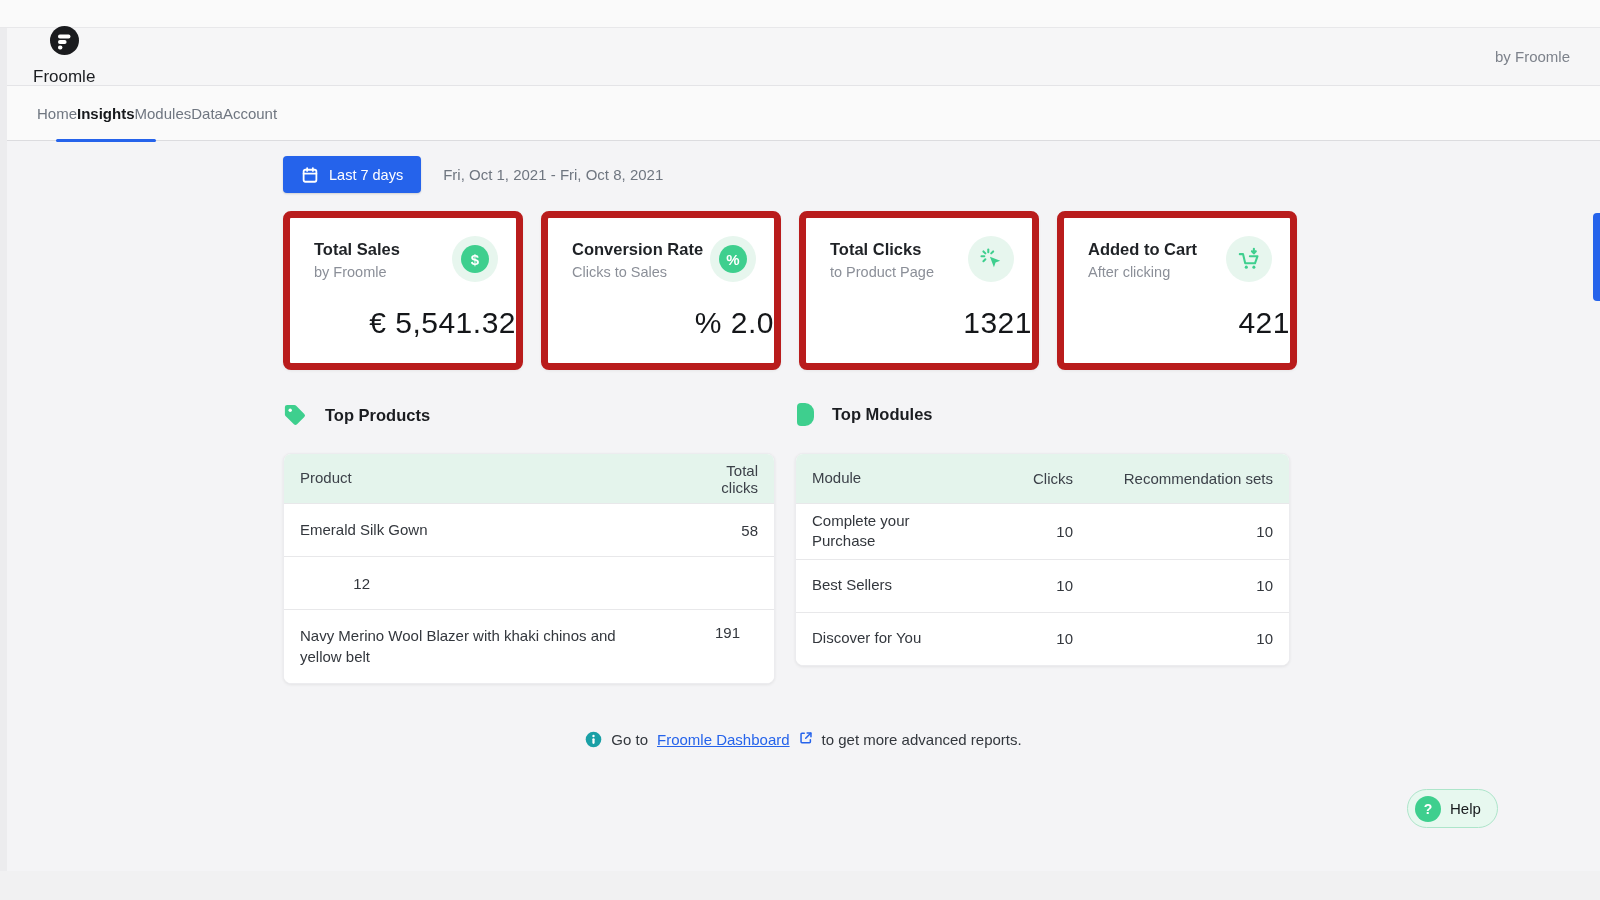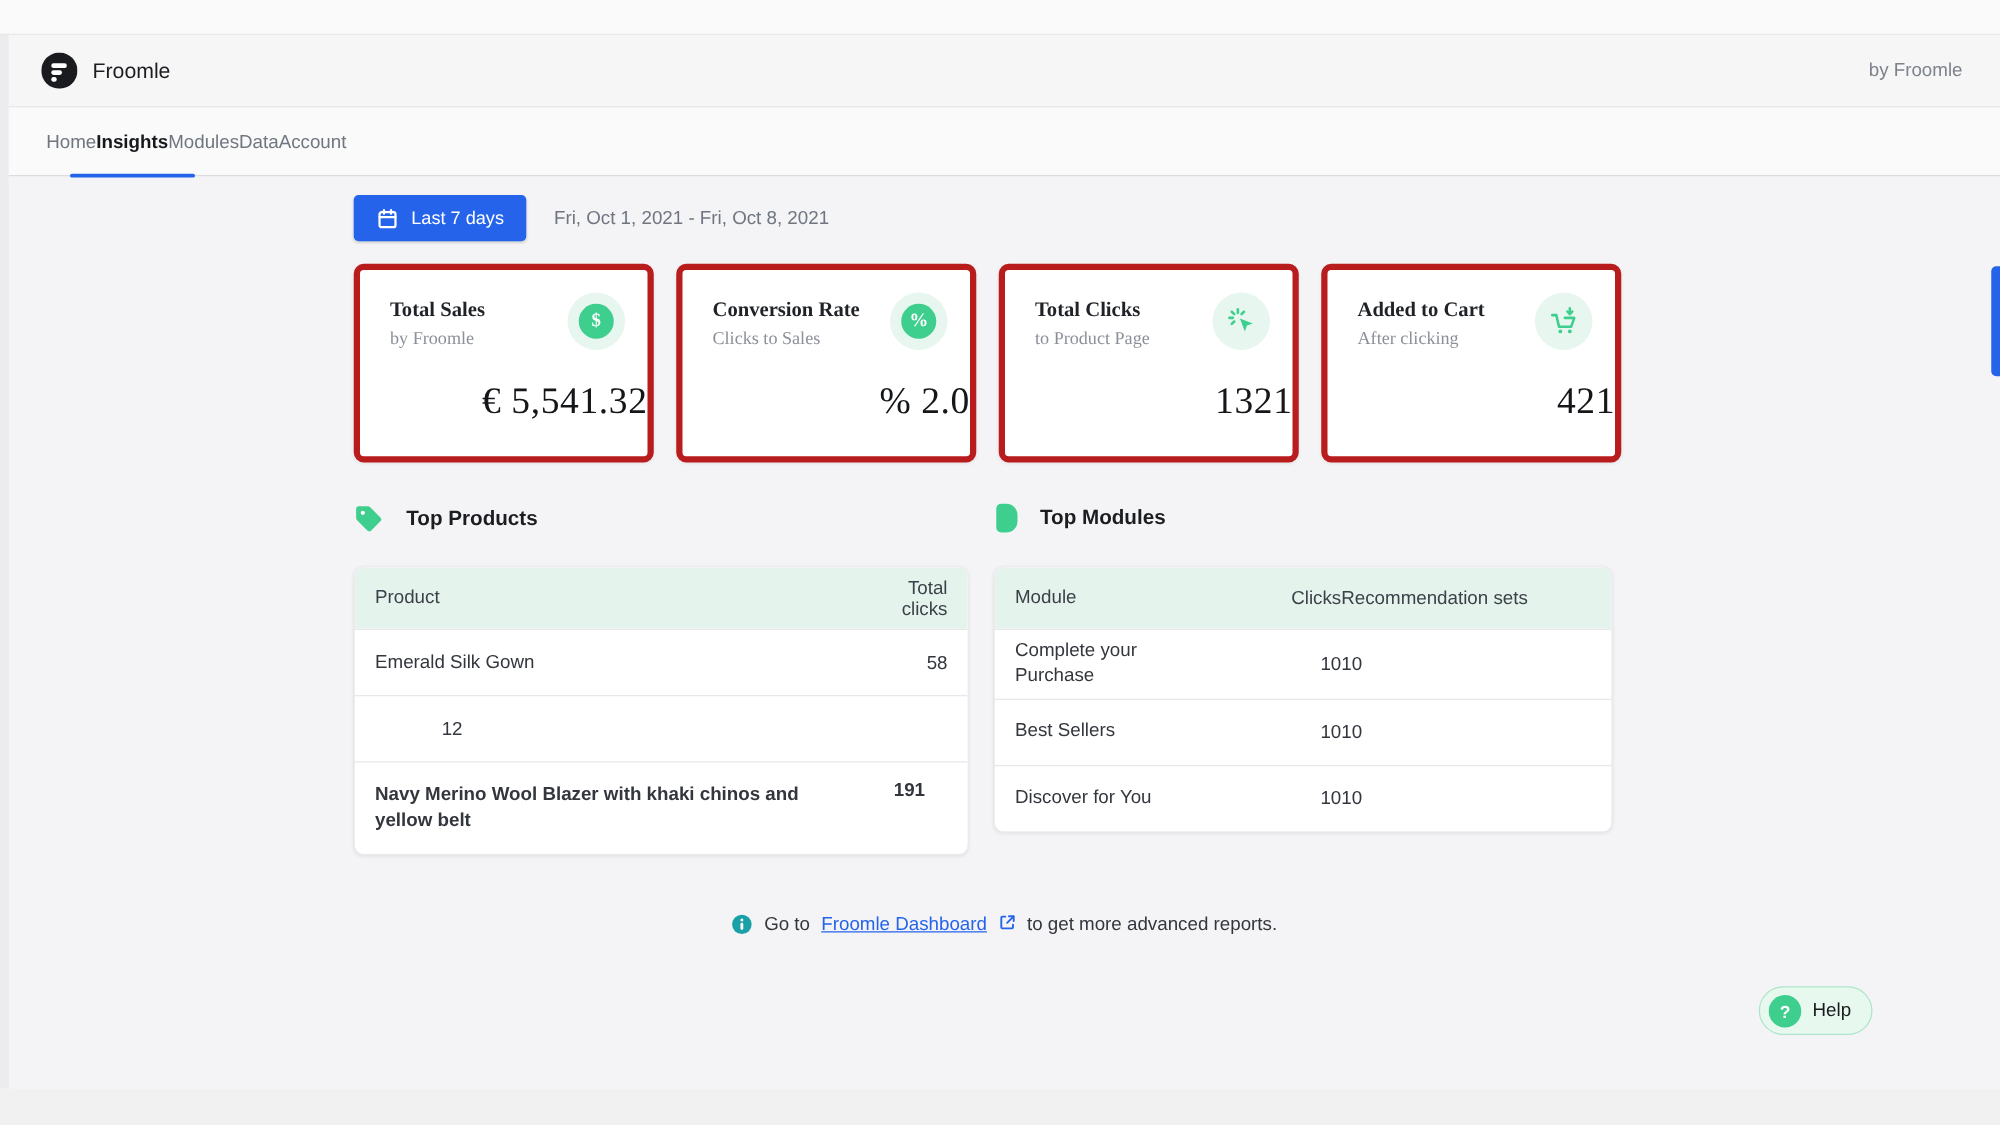--- a/index.html
+++ b/index.html
@@ -6,59 +6,59 @@
   html,body { width:1600px; height:900px; font-family:"Liberation Sans", sans-serif; background:#f4f4f6; overflow:hidden; }
   .stage { position:relative; width:1600px; height:900px; background:#f4f4f6; }
 
   
   .top-strip { position:absolute; top:0; left:0; width:1600px; height:28px; background:#fafafa; border-bottom:1px solid #e8e8ea; }
   .left-gutter { position:absolute; top:28px; left:0; width:7px; height:843px; background:#ececee; }
   .bottom-strip { position:absolute; top:871px; left:0; width:1600px; height:29px; background:#f1f1f2; }
 
   
   .app-header { position:absolute; top:28px; left:7px; width:1593px; height:58px; background:#f6f6f7; border-bottom:1px solid #e4e4e7; display:flex; align-items:center; justify-content:space-between; padding:0 30px 0 26px; }
-  .brand { display:flex; align-items:center; gap:12px; }
+  .brand { display:flex; align-items:center; gap:12px;flex-direction:column; }
   .brand-name { font-size:17px; color:#1b1d21; }
   .byline { font-size:15px; color:#7d828b; }
 
   
   .nav-bar { position:absolute; top:86px; left:7px; width:1593px; height:55px; background:#fafafa; border-bottom:1px solid #dcdcdf; display:flex; align-items:center; padding-left:30px; }
   .tab { position:relative; font-size:15px; color:#6f7680; height:55px; display:flex; align-items:center; cursor:pointer; }
   .tab.active { color:#17191c; font-weight:bold; }
   .tab.active::after { content:""; position:absolute; left:-21px; right:-21px; bottom:-1px; height:3px; background:#2563eb; border-radius:2px; }
 
   
   .content { position:absolute; top:141px; left:7px; width:1593px; height:730px; }
 
   .toolbar { position:absolute; top:15px; left:276px; display:flex; align-items:center; gap:22px; }
   .date-btn { display:flex; align-items:center; gap:10px; background:#2563eb; color:#fff; border:none; border-radius:4px; height:37px; padding:0 18px; font-size:14.5px; font-weight:normal; font-family:"Liberation Sans", sans-serif; cursor:pointer; box-shadow:0 1px 2px rgba(0,0,0,.15); }
   .date-range { font-size:15px; color:#6f7680; }
 
   .cards { position:absolute; top:70px; left:276px; display:flex; gap:18px; }
-  .card { width:240px; height:159px; background:#fff; border:5px solid #b91c1c; border-radius:8px; box-shadow:0 1px 3px rgba(0,0,0,.06); padding:22px 20px 0 24px; position:relative;font-family:Liberation Serif, serif; }
+  .card { width:240px; height:159px; background:#fff; border:7px solid #b91c1c; border-radius:8px; box-shadow:0 1px 3px rgba(0,0,0,.06); padding:22px 20px 0 24px; position:relative; }
   .card-title { font-size:16.5px; font-weight:bold; color:#1f2226; }
   .card-sub { font-size:14.5px; color:#8b8f98; margin-top:5px; }
   .icon-halo { position:absolute; top:18px; right:18px; width:46px; height:46px; border-radius:50%; background:#e7f6ee; display:flex; align-items:center; justify-content:center; }
   .icon-core { width:28px; height:28px; border-radius:50%; background:#3ecf8e; color:#fff; font-weight:bold; font-size:15px; display:flex; align-items:center; justify-content:center; }
   .card-value { position:absolute; left:0; right:0; top:88px; text-align:right; font-size:30px; color:#141619; letter-spacing:.5px; }
 
   .section-title { position:absolute; display:flex; align-items:center; gap:18px; font-size:16.5px; font-weight:bold; color:#1b1d21; }
   .sec-products { top:262px; left:276px; }
   .sec-modules { top:262px; left:790px; }
   .module-shape { width:17px; height:23px; background:#3ecf8e; border-radius:4px 9px 9px 4px; }
 
   .table { position:absolute; top:312px; background:#fff; border-radius:8px; box-shadow:0 1px 3px rgba(0,0,0,.07); overflow:hidden; border:1px solid #ececef; }
   .tbl-products { left:276px; width:492px; }
   .tbl-modules { left:788px; width:495px; }
   .thead { display:flex; align-items:center; background:#e4f4ec; height:49px; padding:0 16px; font-size:15px; color:#3c4149; }
   .trow { display:flex; align-items:center; min-height:53px; padding:7px 16px; font-size:15px; color:#33373d; border-top:1px solid #e8e8ea; background:#fff; }
   .c-grow { flex:1; padding-right:14px; line-height:1.35; }
   .c-clicks { width:70px; text-align:right; }
   .c-mclicks { width:105px; text-align:right; }
-  .c-recsets { width:200px; }
+  .c-recsets { width:200px; text-align:right; }
 
   .footer-note { position:absolute; top:590px; left:0; width:1593px; display:flex; align-items:flex-start; justify-content:center; gap:9px; font-size:15px; color:#33373d; }
   .footer-link { color:#2563eb; text-decoration:underline; cursor:pointer; }
 
   .help-btn { position:absolute; top:789px; left:1407px; width:91px; height:39px; border-radius:20px; background:#e7f8ef; border:1px solid #ade5ca; display:flex; align-items:center; gap:9px; padding:0 7px; cursor:pointer; }
   .help-circle { width:26px; height:26px; border-radius:50%; background:#3ecf8e; color:#fff; font-weight:bold; font-size:14px; display:flex; align-items:center; justify-content:center; }
   .help-label { font-size:15px; color:#17191c; }
 
   .edge-tab { position:absolute; top:213px; right:0; width:7px; height:88px; background:#2563eb; border-radius:4px 0 0 4px; }
 
@@ -183,21 +183,21 @@
         <div class="c-grow">Product</div>
         <div class="c-clicks">Total clicks</div>
       </div>
       <div class="trow">
         <div class="c-grow">Emerald Silk Gown</div>
         <div class="c-clicks">58</div>
       </div>
       <div class="trow">
         <div class="c-clicks">12</div>
       </div>
-      <div class="trow" style="min-height:74px;font-weight:bold;">
+      <div class="trow" style="min-height:74px;">
         <div class="c-grow" style="max-width:370px;">Navy Merino Wool Blazer with khaki chinos and yellow belt</div>
         <div class="c-clicks" style="align-self:flex-start; padding-top:7px;">191</div>
       </div>
     </div>
 
     <div class="section-title sec-modules">
       <span class="module-shape"></span>
       <span>Top Modules</span>
     </div>
 

